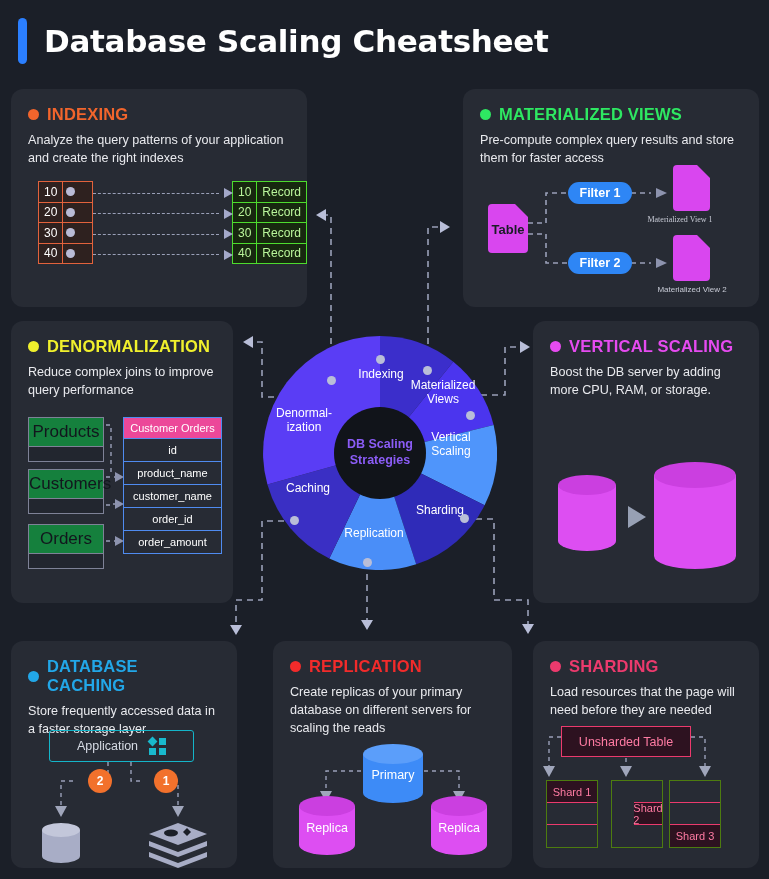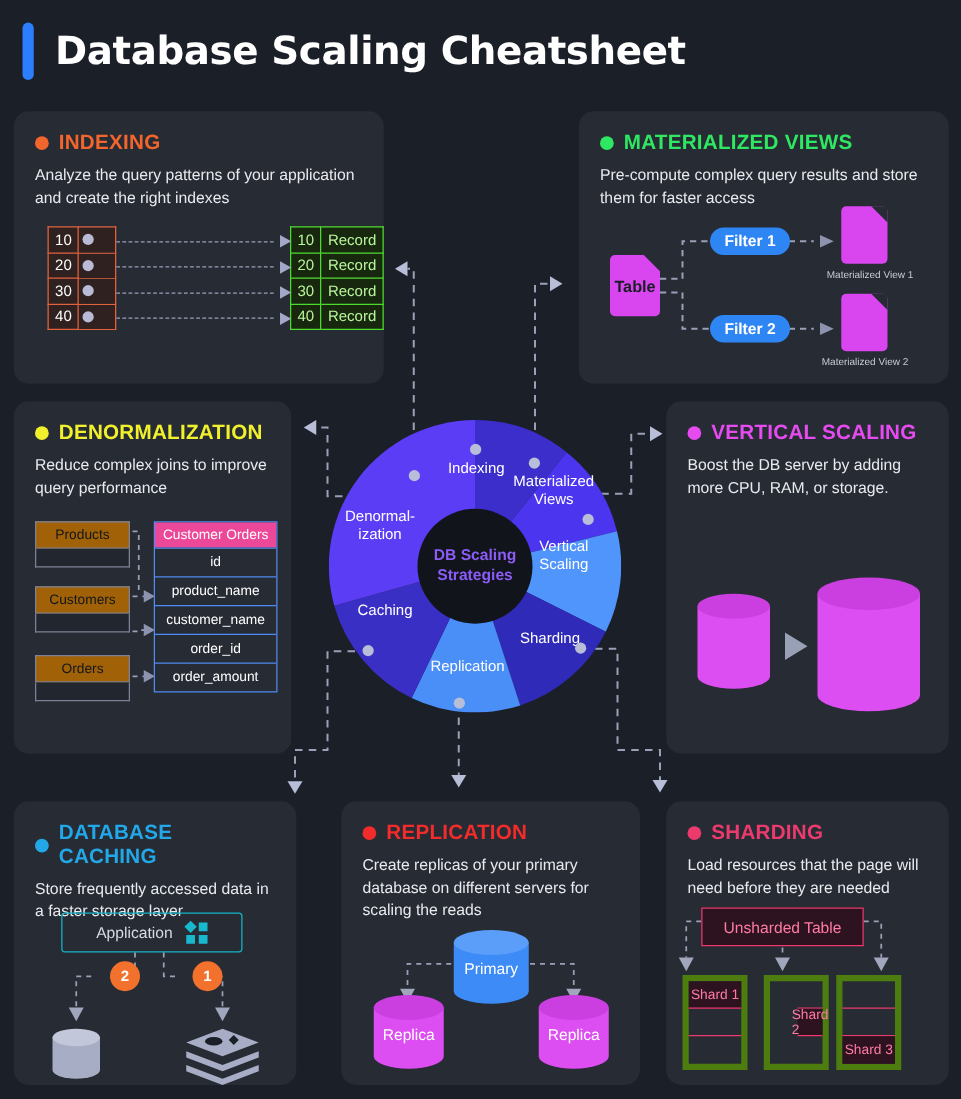--- a/index.html
+++ b/index.html
@@ -84,21 +84,21 @@
     background: #2e86f5; border-radius: 12px; color: #fff;
     font-size: 12.5px; font-weight: 700; text-align: center;
     padding: 4px 0; width: 64px;
   }
   .cap { font-size: 8px; color: #c8cbd6; text-align: center; white-space: nowrap; }
 
   
   #card-denorm { left: 11px; top: 321px; width: 222px; height: 282px; padding: 16px 17px; }
   .src-table { position: absolute; width: 76px; }
   .src-head {
-    background: #a16207; color: #12161d; font-size: 11px; text-align: center;
+    background: #15803d; color: #12161d; font-size: 17px; text-align: center;
     padding: 4px 0; border: 1px solid #7e8297;
   }
   .src-body { background: #22262f; height: 15px; border: 1px solid #7e8297; border-top: none; }
   .ord-table { position: absolute; left: 112px; top: 96px; width: 99px; border: 1px solid #4f8bf0; }
   .ord-head {
     background: #ec4899; color: #fff; font-size: 11px; text-align: center; padding: 4px 0;
   }
   .ord-row {
     border-top: 1px solid #4f8bf0; font-size: 11px; text-align: center;
     padding: 5px 0; color: #ffffff;
@@ -128,21 +128,21 @@
   #card-repl { left: 273px; top: 641px; width: 239px; height: 227px; padding: 16px 17px; }
 
   
   #card-shard { left: 533px; top: 641px; width: 226px; height: 227px; padding: 16px 17px; }
   .sh-title {
     position: absolute; left: 28px; top: 85px; width: 130px; height: 31px;
     border: 1.4px solid #ec3a6d; background: #2d1220;
     display: flex; align-items: center; justify-content: center;
     font-size: 12.5px; color: #ff7ba3;
   }
-  .shard { position: absolute; width: 52px; border: 5px solid #4d7c0f; }
+  .shard { position: absolute; width: 52px; border: 1px solid #4d7c0f; }
   .shard div {
     height: 22px; border-bottom: 1px solid #ec3a6d;
     font-size: 11px; color: #ff7ba3; display: flex; align-items: center; justify-content: center;
   }
   .shard div:last-child { border-bottom: none; }
   .shard div.filled { background: #2d1220; }
 
   
   #wheel { position: absolute; left: 263px; top: 336px; width: 234px; height: 234px; }
   .hub {
@@ -327,21 +327,21 @@
       </g>
     </svg>
 
     <div class="doc" style="position:absolute;left:25px;top:115px;width:40px;height:49px;">
       <span class="doc-label" style="color:#1a1d26">Table</span>
     </div>
     <div class="pill" style="position:absolute;left:105px;top:93px;">Filter 1</div>
     <div class="pill" style="position:absolute;left:105px;top:163px;">Filter 2</div>
 
     <div class="doc" style="position:absolute;left:210px;top:76px;width:37px;height:46px;"></div>
-    <div class="cap" style="position:absolute;left:174px;top:126px;width:118px;">Materialized View 1</div>
+    <div class="cap" style="position:absolute;left:158px;top:126px;width:118px;font-family:Liberation Serif, serif;">Materialized View 1</div>
     <div class="doc" style="position:absolute;left:210px;top:146px;width:37px;height:46px;"></div>
     <div class="cap" style="position:absolute;left:170px;top:196px;width:118px;">Materialized View 2</div>
   </div>
 
   <div class="card" id="card-denorm">
     <div class="card-head">
       <span class="dot" style="background:#f0f02d"></span>
       <span class="card-title" style="color:#f0f02d">DENORMALIZATION</span>
     </div>
     <div class="card-desc">Reduce complex joins to improve query performance</div>

